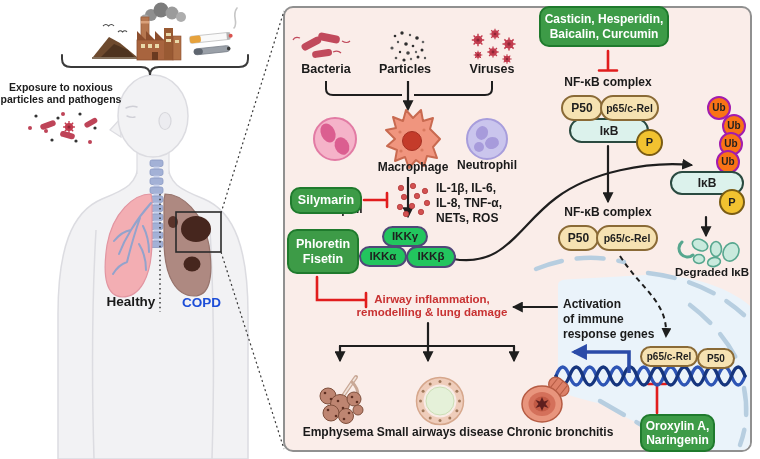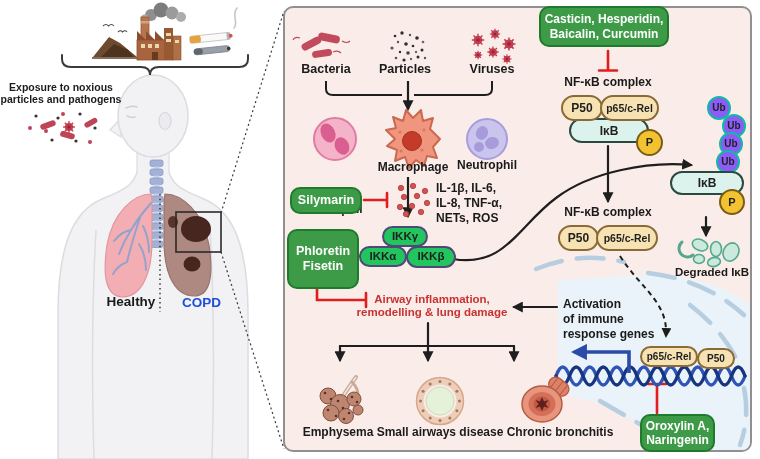--- a/index.html
+++ b/index.html
@@ -14,21 +14,21 @@
   .gbox { position:absolute; background:#3d9b47; border:2px solid #1f7a2d; border-radius:10px;
           color:#fff; font-weight:bold; display:flex; flex-direction:column;
           align-items:center; justify-content:center; text-align:center; line-height:1.18; }
   .pill { position:absolute; display:flex; align-items:center; justify-content:center;
           font-weight:bold; color:#1f1f1f; border-radius:13px; line-height:1; }
   .tan  { background:#f6e2b2; border:2px solid #8a6a36; }
   .cyan { background:#dcf2ec; border:2px solid #2a4a40; }
   .lav  { background:#22c55e; border:2px solid #4f4878; border-radius:11px; }
   .circ { border-radius:50%; }
   .gold { background:#f2c230; border:2px solid #7a5c14; }
-  .ubp  { background:#8b5cf6; border:2px solid #14b8a6; }
+  .ubp  { background:#f97316; border:2px solid #a21caf; }
   .red  { color:#c83232; }
 </style>
 </head>
 <body>
 
 <div class="canvas">
 
   <div class="panel"></div>
 
   <svg class="art" viewBox="0 0 760 459" xmlns="http://www.w3.org/2000/svg">
@@ -364,21 +364,21 @@
   <div class="mltext" style="left:436px;top:181px;width:98px;font-size:12px;line-height:15px;text-align:left;">
     <div>IL-1β, IL-6,</div>
     <div>IL-8, TNF-α,</div>
     <div>NETs, ROS</div>
   </div>
 
   <div class="pill lav" style="left:382px;top:226px;width:46px;height:21px;font-size:11.5px;">IKKγ</div>
   <div class="pill lav" style="left:359px;top:246px;width:48px;height:21px;font-size:11.5px;">IKKα</div>
   <div class="pill lav" style="left:406px;top:246px;width:50px;height:22px;font-size:11.5px;">IKKβ</div>
 
-  <div class="gbox" style="left:287px;top:229px;width:72px;height:60px;font-size:12.5px;">
+  <div class="gbox" style="left:287px;top:229px;width:72px;height:45px;font-size:12.5px;">
     <div>Phloretin</div>
     <div>Fisetin</div>
   </div>
 
   <div class="mltext red" style="left:350px;top:293px;width:164px;font-size:11.5px;line-height:13px;text-align:center;">
     <div>Airway inflammation,</div>
     <div>remodelling &amp; lung damage</div>
   </div>
 
   <div class="lbl" style="left:293px;top:426px;width:90px;font-size:12px;">Emphysema</div>

